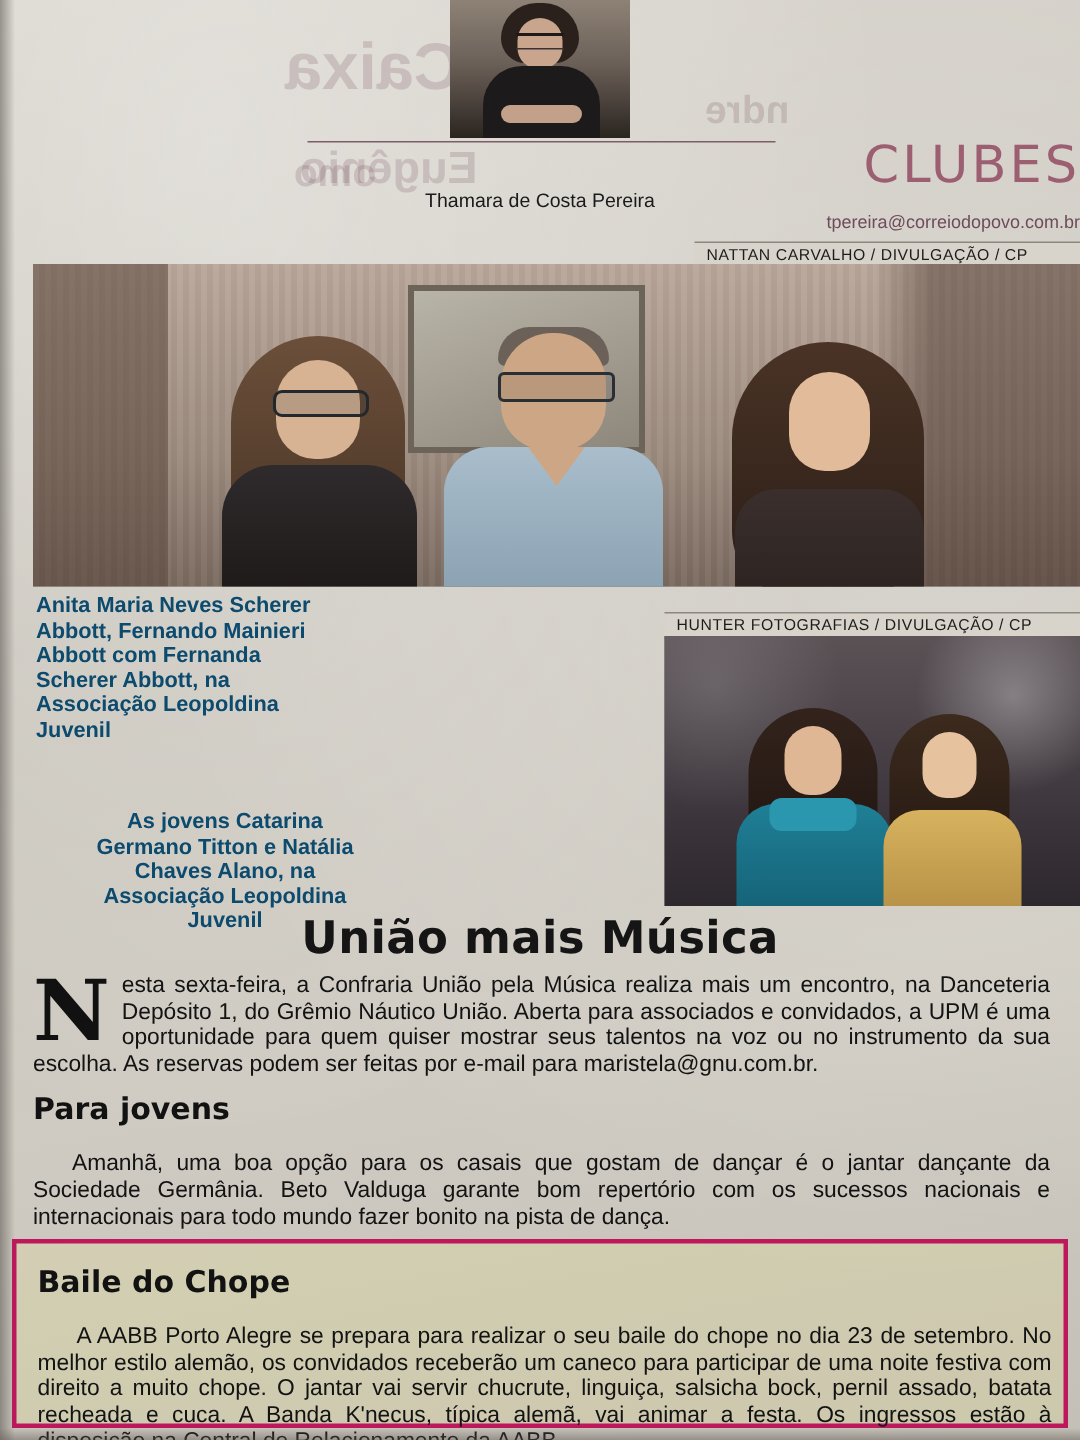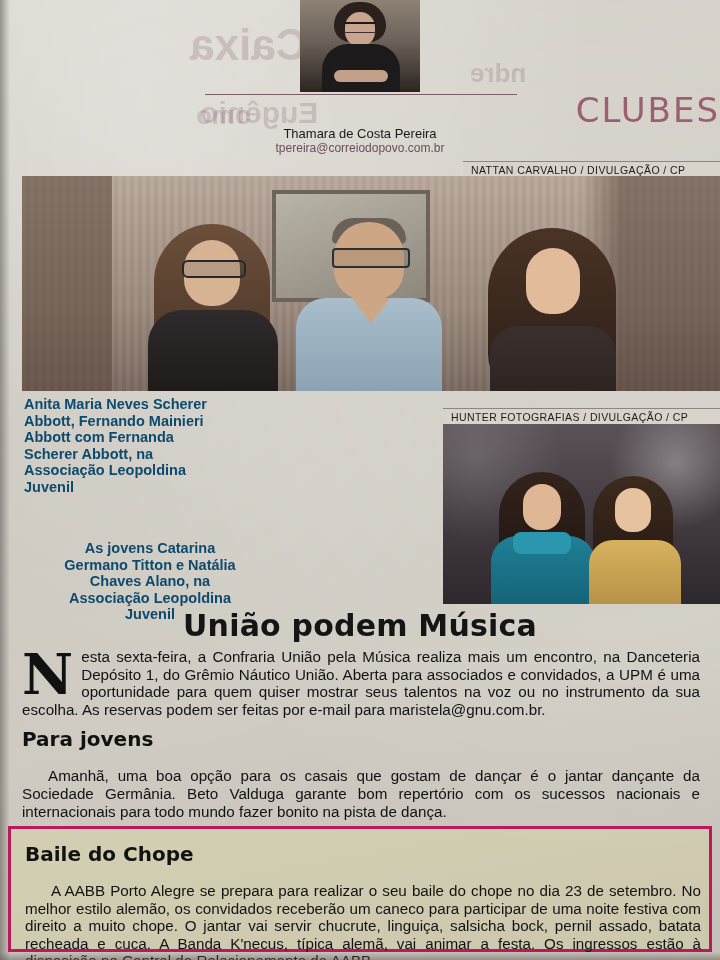--- a/index.html
+++ b/index.html
@@ -82,21 +82,21 @@
     letter-spacing: 2px;
     color: #9c5f72;
     font-weight: 400;
   }
   .byline {
     position: absolute; left: 0; top: 126px; width: 720px;
     text-align: center; font-size: 13px; font-weight: normal; color: #1a1a1a;
   }
   .byline-mail {
     position: absolute; left: 0; top: 141px; width: 720px;
-    text-align: center; font-size: 12px; color: #6d4c5c;
+    text-align: right; font-size: 12px; color: #6d4c5c;
   }
 
   
   .credit {
     position: absolute;
     background: #d8d4cb;
     font-size: 10.5px;
     letter-spacing: .4px;
     color: #1c1c1c;
     padding: 2px 5px 2px 8px;
@@ -294,21 +294,21 @@
         <div class="face"></div>
     </div>
     <div class="person g2" style="left:150px; top:36px; width:92px; height:144px;">
       <div class="hair"></div>
         <div class="dress"></div>
         <div class="face"></div>
     </div>
   </div>
   <div class="caption" id="caption-mid">As jovens Catarina Germano Titton e Natália Chaves Alano, na Associação Leopoldina Juvenil</div>
 
-  <div class="headline">União podem Música</div>
+  <div class="headline">União mais Música</div>
 
   <div class="article">
     <div class="dropcap-para">
       <span class="dropcap">N</span>
       <span>esta sexta-feira, a Confraria União pela Música realiza mais um encontro, na Danceteria Depósito 1, do Grêmio Náutico União. Aberta para associados e convidados, a UPM é uma oportunidade para quem quiser mostrar seus talentos na voz ou no instrumento da sua escolha. As reservas podem ser feitas por e-mail para maristela@gnu.com.br.</span>
     </div>
 
     <div class="sub-head">Para jovens</div>
     <div class="body-para">Amanhã, uma boa opção para os casais que gostam de dançar é o jantar dançante da Sociedade Germânia. Beto Valduga garante bom repertório com os sucessos nacionais e internacionais para todo mundo fazer bonito na pista de dança.</div>
   </div>

